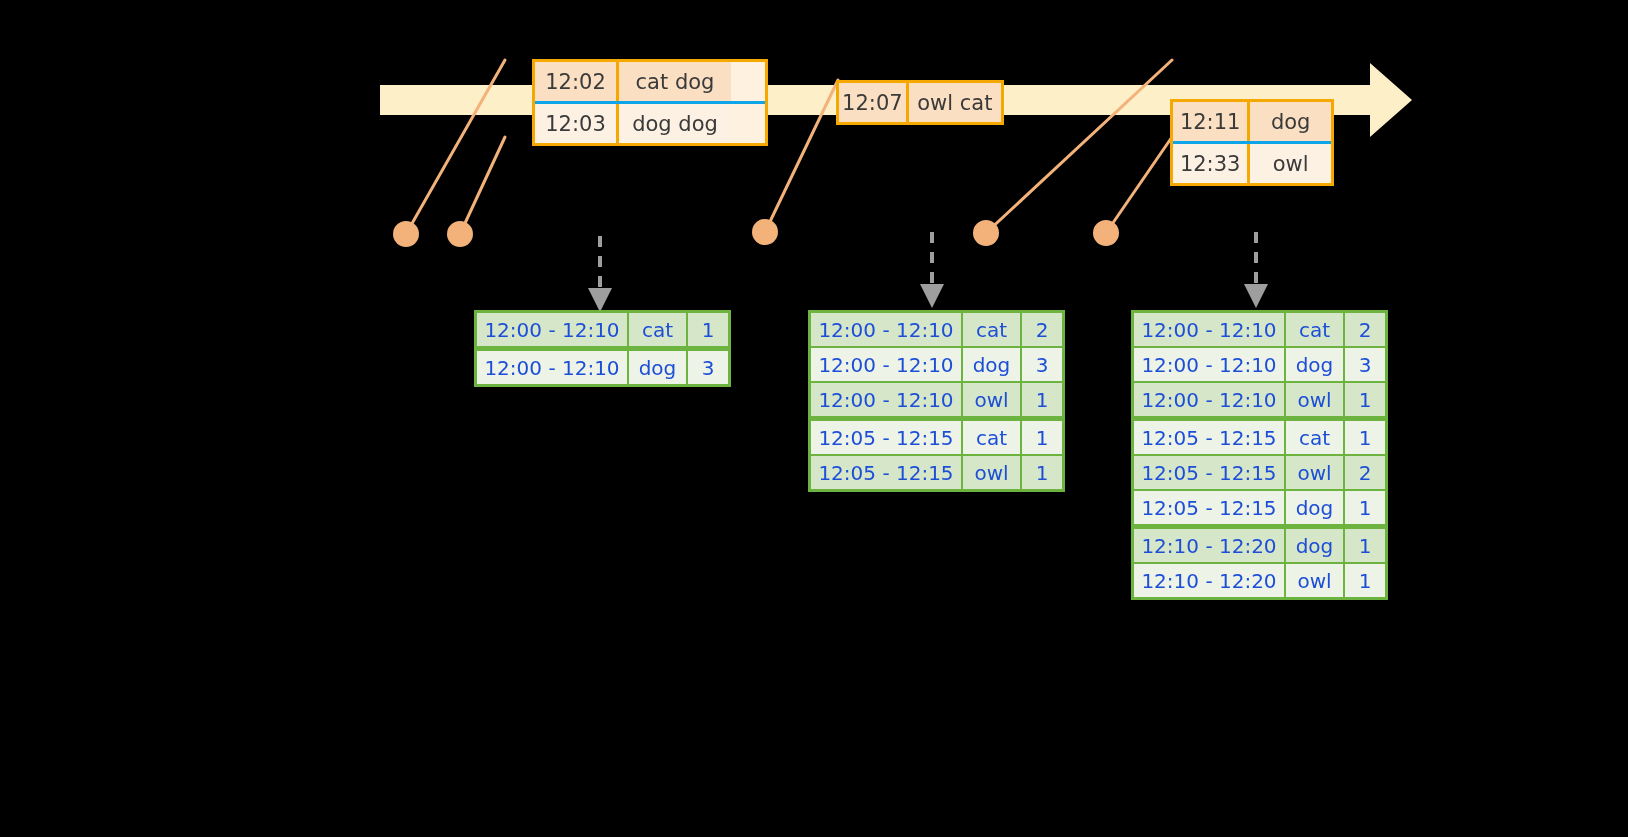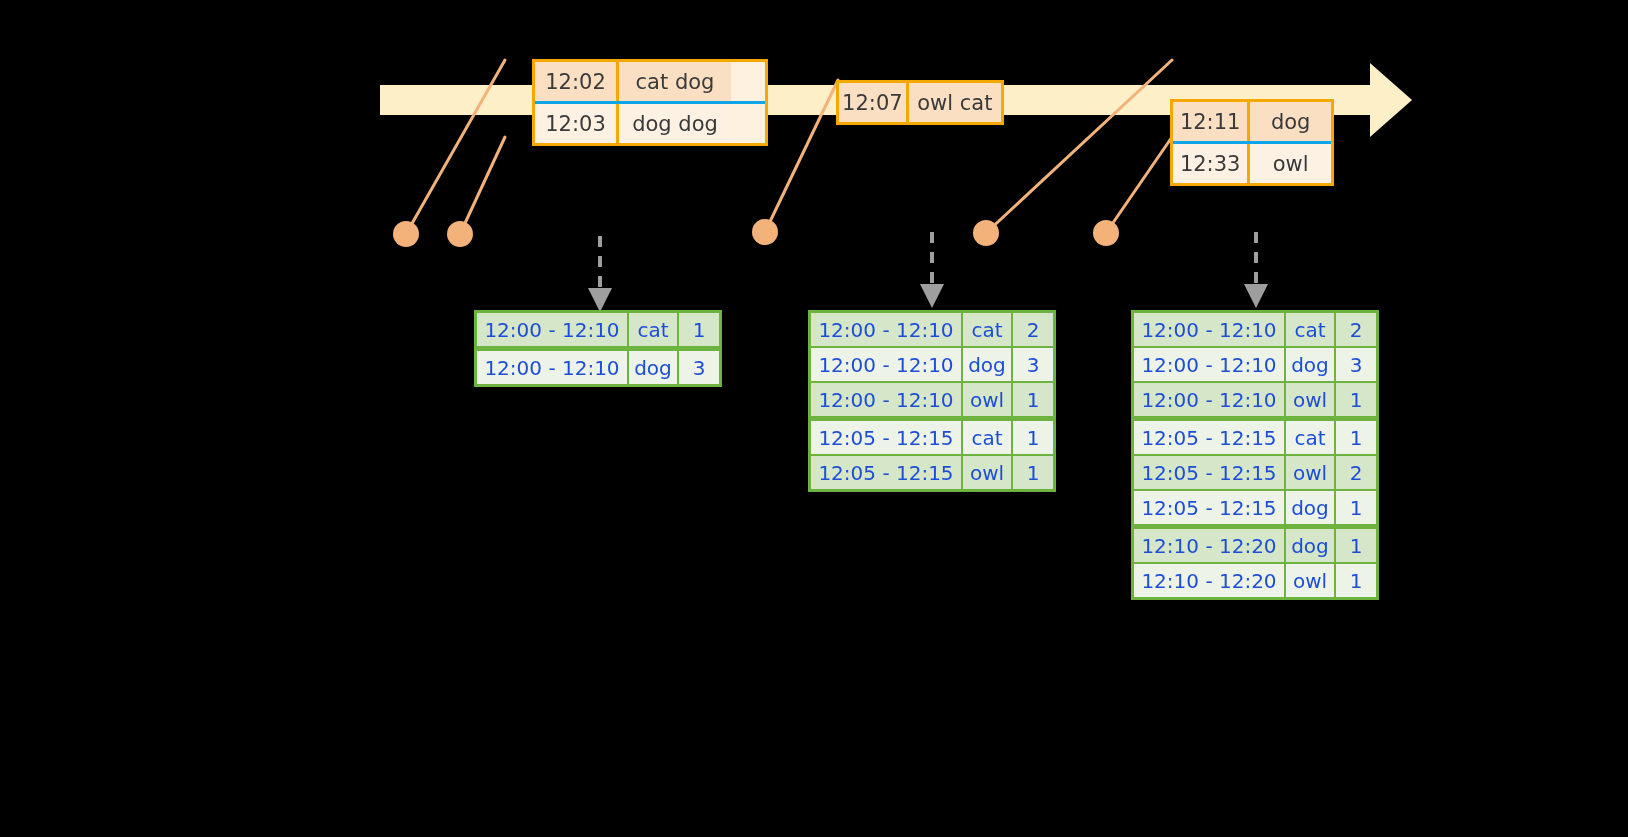--- a/index.html
+++ b/index.html
@@ -73,21 +73,21 @@
     align-items: center;
     justify-content: center;
     font-size: 20px;
     color: #1d4ed8;
     height: 33px;
     box-sizing: border-box;
   }
   .res-row.shade .cell { background: #D6E6C8; }
   .res-row.plain .cell { background: #EDF3E7; }
   .res-row .cell.win { width: 150px; }
-  .res-row .cell.key { width: 48px; }
+  .res-row .cell.key { width: 57px; }
   .res-row .cell.cnt { width: 40px; }
   .res-row.groupend { margin-bottom: 3px; }
 </style>
 </head>
 <body>
 
 <div id="canvas">
 
   <svg class="layer" viewBox="0 0 1628 837">
 

